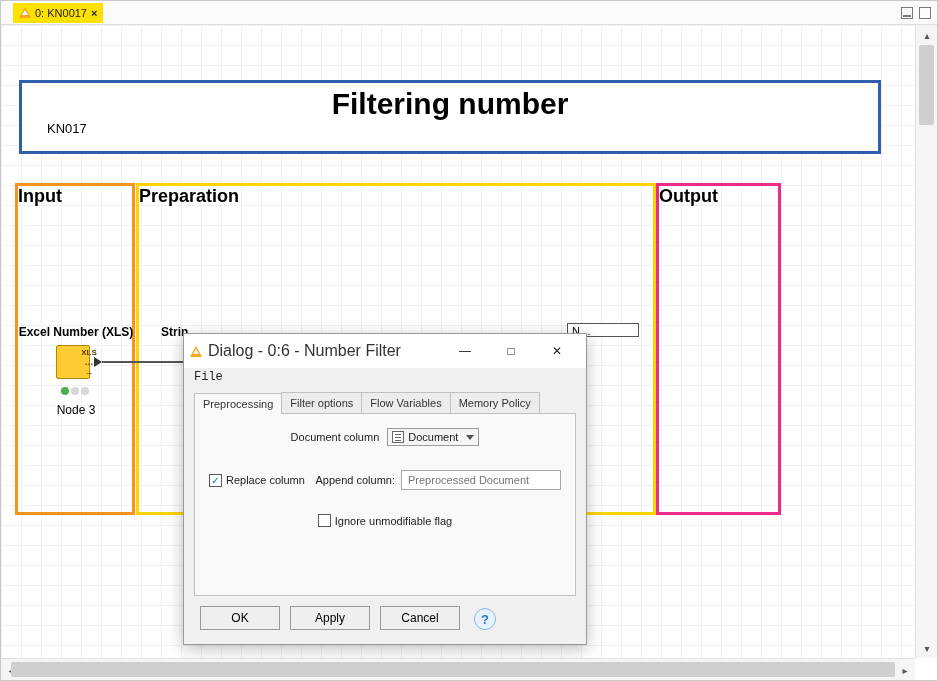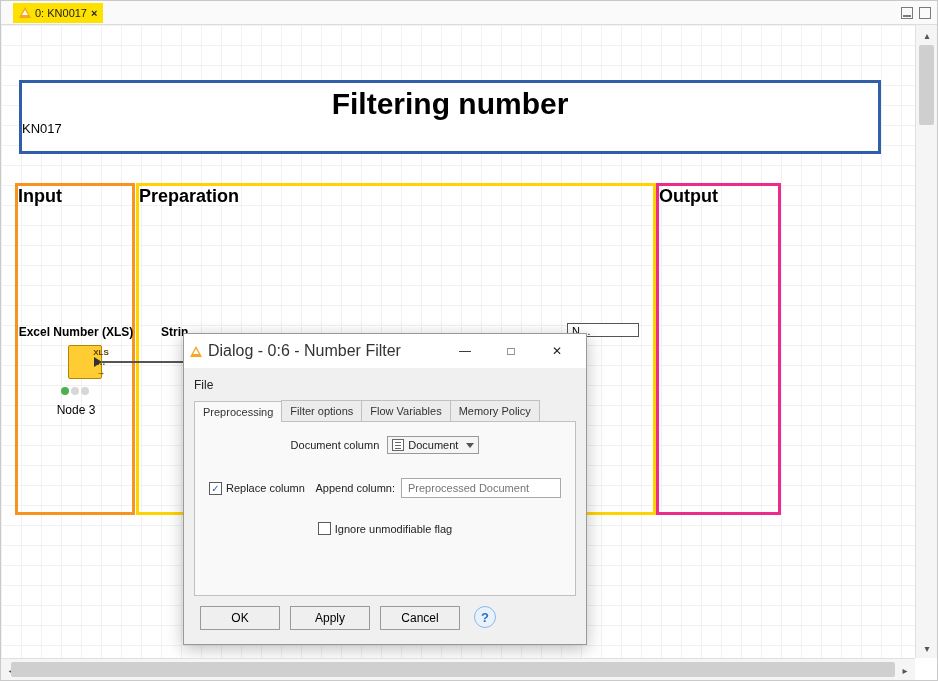--- a/index.html
+++ b/index.html
@@ -95,21 +95,21 @@
   .titlebox {
     position:absolute;
     left:18px; top:55px;
     width:862px; height:74px;
     border:3px solid #2f5fab;
     background:#fff;
     padding:4px 10px;
   }
   .titlebox .pid {
     position:absolute;
-    left:0; top:38px;
+    left:25px; top:38px;
     font-size:13px;
   }
   .titlebox .heading {
     text-align:center;
     font-size:30px;
     font-weight:bold;
   }
 
   
   .groupbox {
@@ -204,23 +204,24 @@
   }
   .dlg-winbtn {
     width:46px; height:30px;
     display:flex; align-items:center; justify-content:center;
     cursor:pointer;
     color:#222;
     font-size:12px;
   }
 
   .dlg-menu {
-    padding:10px 10px 4px 10px;
+    padding:2px 10px 4px 10px;
     font-size:12px;
     color:#222;
+    font-family:Liberation Mono, monospace;
   }
 
   .dlg-tabs {
     margin:4px 10px 0 10px;
     display:flex;
     border-bottom:1px solid #c0c0c0;
     font-size:11px;
   }
   .dlg-tab {
     padding:4px 8px;
@@ -268,21 +269,21 @@
     height:20px;
     padding:2px 6px;
     font-size:11px;
     width:160px;
     color:#999;
     background:#fff;
   }
 
   .dlg-buttons {
     display:flex;
-    align-items:flex-start;
+    align-items:flex-end;
     gap:10px;
     padding:0 16px 14px 16px;
   }
   .btn {
     width:80px; height:24px;
     display:flex; align-items:center; justify-content:center;
     border:1px solid #9a9a9a;
     background:#efefef;
     font-size:12px;
     cursor:pointer;
@@ -360,21 +361,21 @@
         <div class="group-label">Input</div>
       </div>
       <div class="groupbox grp-prep">
         <div class="group-label">Preparation</div>
       </div>
       <div class="groupbox grp-output">
         <div class="group-label">Output</div>
       </div>
 
       <div class="node-title" style="left:10px; top:300px;">Excel Number (XLS)</div>
-      <div class="node-icon" style="left:67px; top:320px;padding-left:32px;">
+      <div class="node-icon" style="left:55px; top:320px;padding-left:32px;">
         <span>XLS</span>
         <span style="font-size:9px;">…→</span>
       </div>
       <div class="port-out" style="left:93px; top:332px;"></div>
       <div class="conn-line" style="left:101px; top:336px; width:84px;"></div>
       <div class="node-status" style="left:56px; top:360px;">
         <span class="status-light green"></span>
         <span class="status-light"></span>
         <span class="status-light"></span>
       </div>

